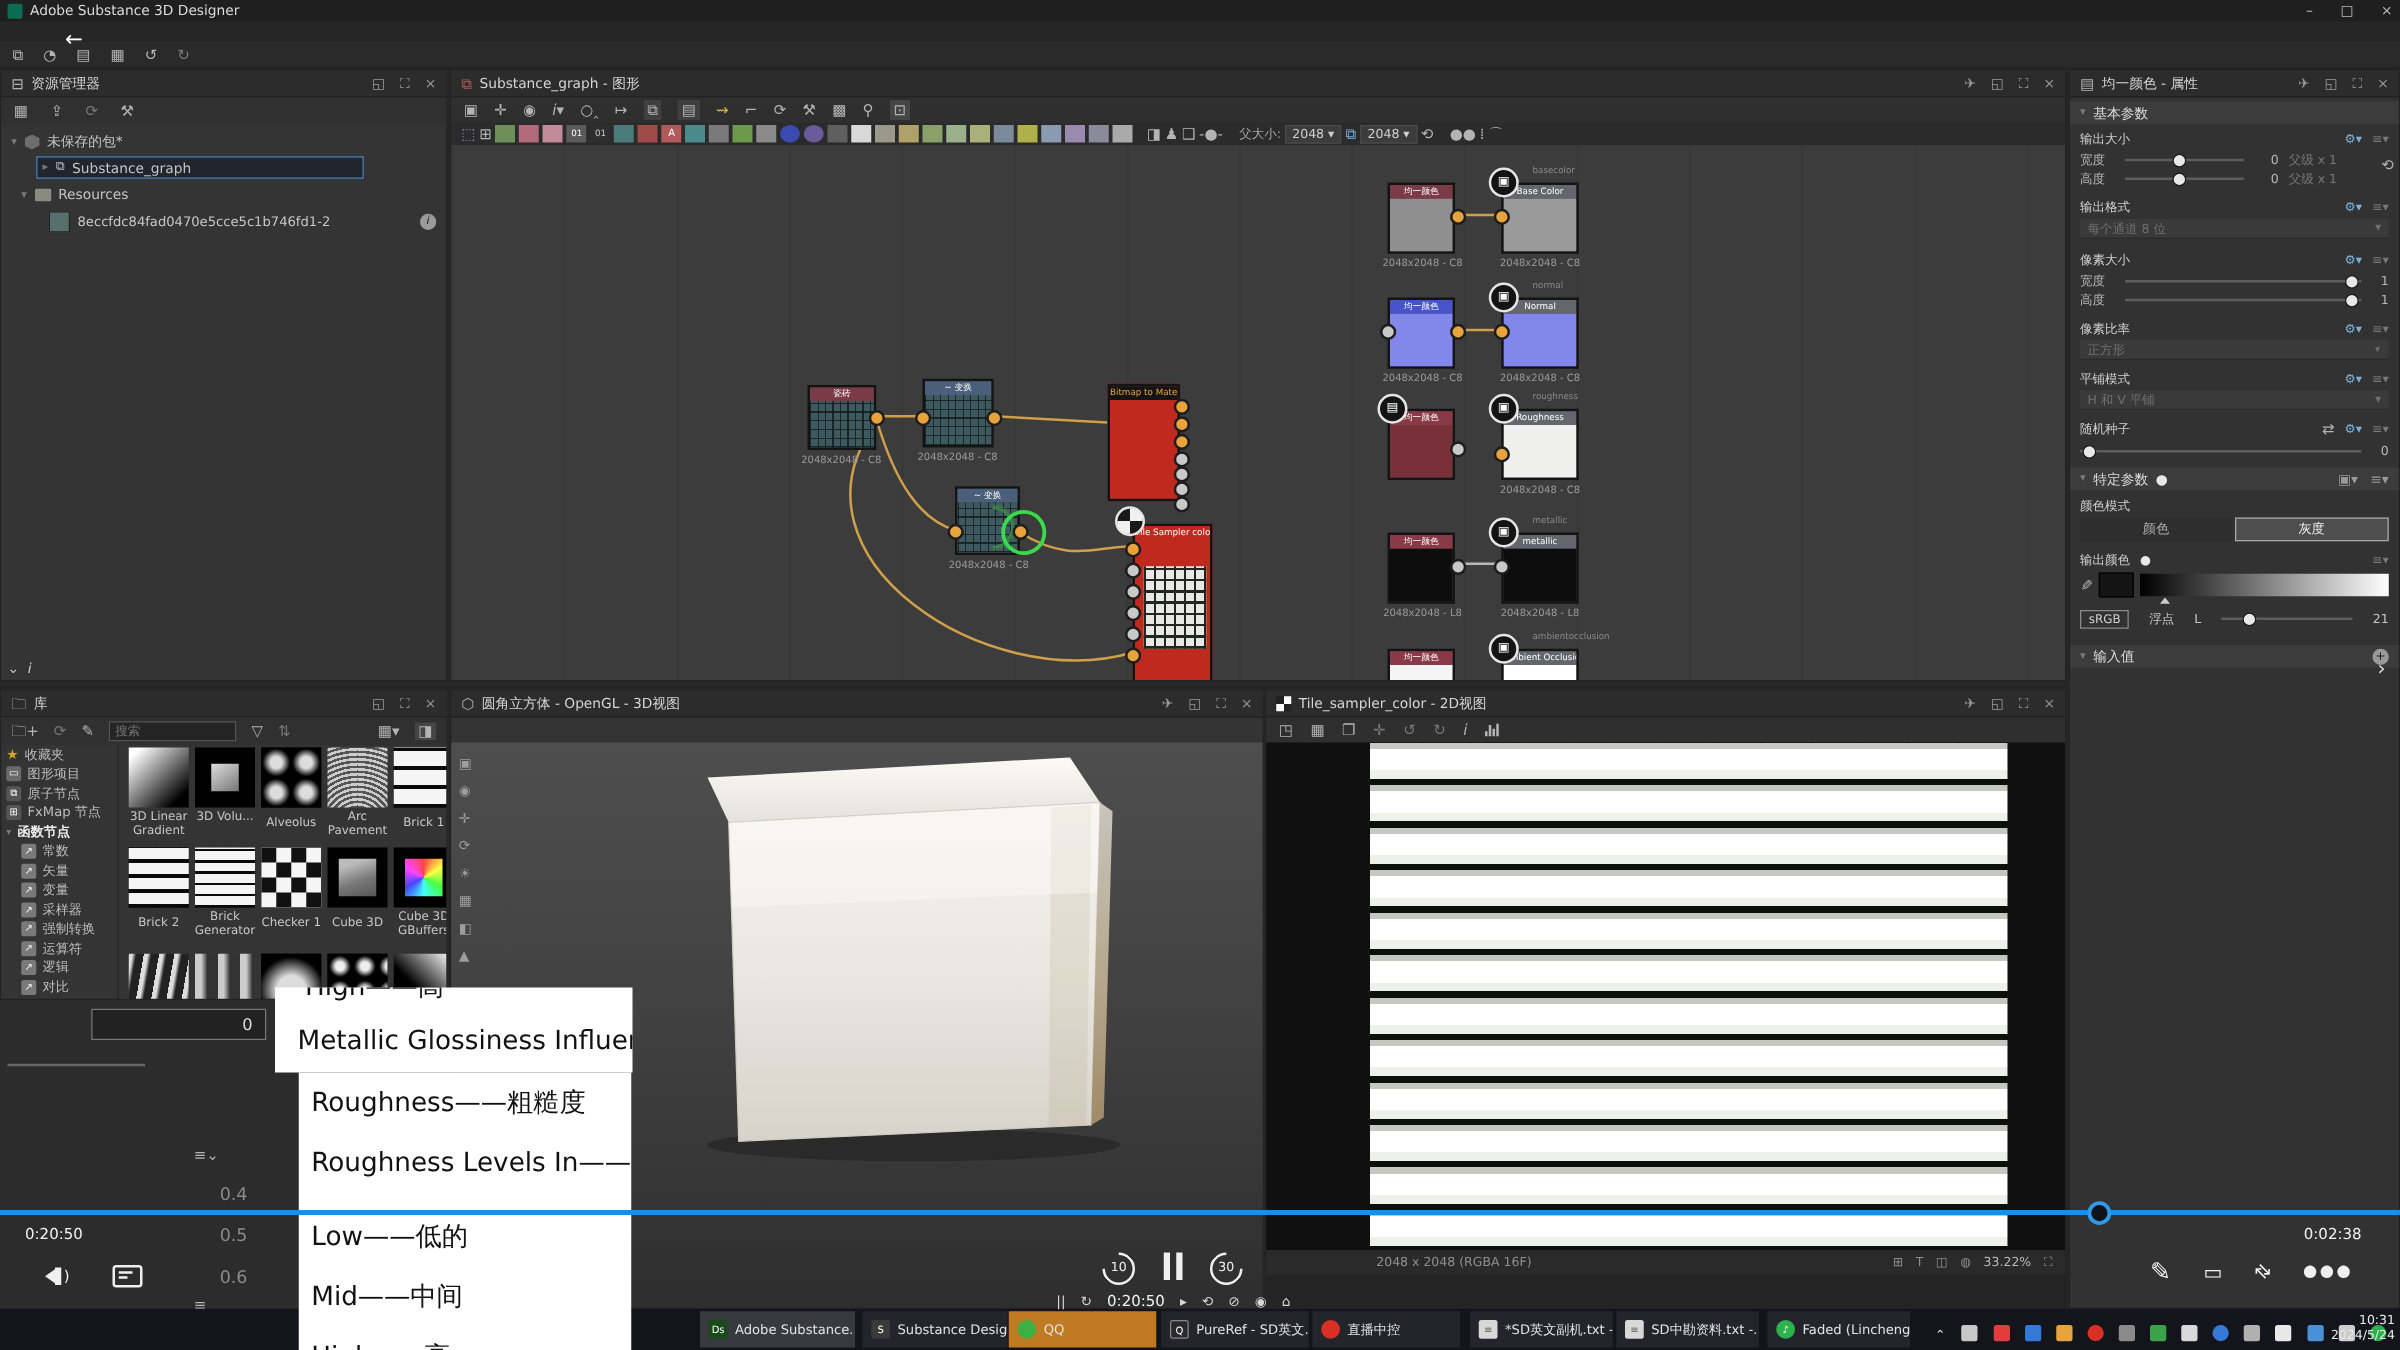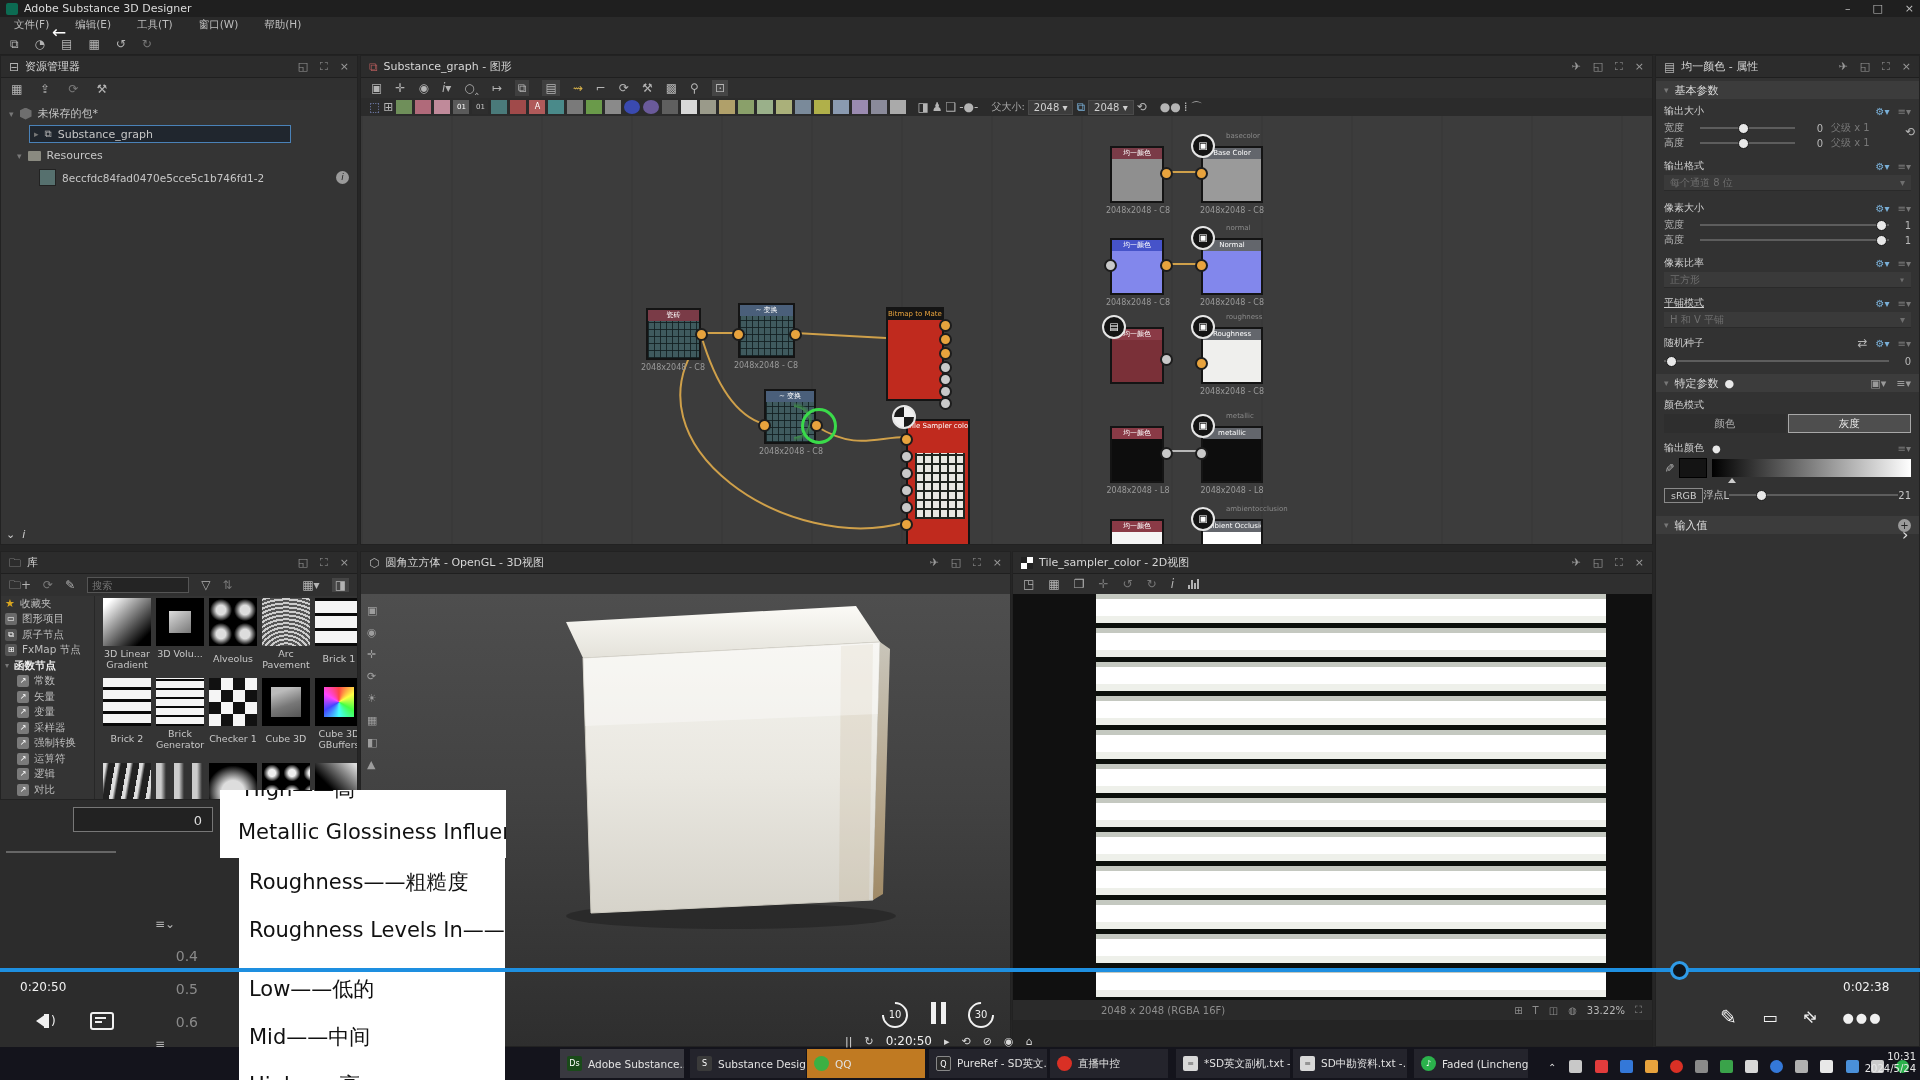--- a/index.html
+++ b/index.html
@@ -71,27 +71,20 @@
   <div class="abs" style="left:0;top:0;width:1920px;height:17px;background:#1f1f1f;display:flex;align-items:center;gap:6px;padding:0 6px;box-sizing:border-box;">
     <span style="width:12px;height:12px;background:#0c6b52;border-radius:2px;"></span>
     <span style="color:#dcdcdc;font-size:11px;">Adobe Substance 3D Designer</span>
     <span style="margin-left:auto;display:flex;gap:22px;color:#bdbdbd;font-size:11px;">
       <span>–</span>
       <span>□</span>
       <span>×</span>
     </span>
   </div>
 
-  <div class="abs" style="left:0;top:17px;width:1920px;height:16px;background:#2a2a2a;display:flex;align-items:center;gap:26px;padding:0 14px;color:#bfbfbf;font-size:10.5px;box-sizing:border-box;">
-    <span>文件(F)</span>
-    <span>编辑(E)</span>
-    <span>工具(T)</span>
-    <span>窗口(W)</span>
-    <span>帮助(H)</span>
-  </div>
   <span class="abs" style="left:52px;top:22px;color:#fff;font-size:17px;z-index:45;">←</span>
 
   <div class="abs" style="left:0;top:33px;width:1920px;height:22px;background:#2a2a2a;border-bottom:1px solid #202020;display:flex;align-items:center;gap:16px;padding:0 10px;box-sizing:border-box;">
     <span class="gi">⧉</span>
     <span class="gi">◔</span>
     <span class="gi">▤</span>
     <span class="gi">▦</span>
     <span class="gi">↺</span>
     <span class="gi dim">↻</span>
   </div>
@@ -424,21 +417,21 @@
           <span style="color:#d0d0d0;">像素比率</span>
         <span style="margin-left:auto;color:#7ab0d8;">⚙▾</span>
           <span class="dim">≡▾</span>
         </div>
       <div class="dd" style="left:8px;right:8px;top:194px;font-family:Liberation Mono, monospace;">
           <span>正方形</span>
           <span style="margin-left:auto;">▾</span>
         </div>
 
       <div class="prow" style="top:218px;">
-          <span style="color:#d0d0d0;text-decoration:underline;">平铺模式</span>
+          <span style="color:#d0d0d0;">平铺模式</span>
         <span style="margin-left:auto;color:#7ab0d8;">⚙▾</span>
           <span class="dim">≡▾</span>
         </div>
       <div class="dd" style="left:8px;right:8px;top:234px;">
           <span>H 和 V 平铺</span>
           <span style="margin-left:auto;">▾</span>
         </div>
 
       <div class="prow" style="top:258px;">
           <span style="color:#d0d0d0;">随机种子</span>
@@ -476,21 +469,21 @@
           <span style="color:#e8e8e8;">●</span>
         <span style="margin-left:auto;" class="dim">≡▾</span>
         </div>
       <div class="abs row" style="left:8px;right:8px;top:380px;height:20px;gap:5px;">
         <span class="gi" style="transform:rotate(90deg);">✎</span>
         <span style="width:26px;height:18px;background:#141414;border:1px solid #000;"></span>
         <span style="flex:1;height:18px;background:linear-gradient(90deg,#000,#fff);position:relative;">
           <span style="position:absolute;left:8%;bottom:-6px;width:0;height:0;border-left:4px solid transparent;border-right:4px solid transparent;border-bottom:5px solid #ccc;"></span>
         </span>
       </div>
-      <div class="abs row" style="left:8px;right:8px;top:408px;height:18px;gap:0;">
+      <div class="abs row" style="left:8px;right:8px;top:408px;height:18px;gap:16px;">
         <span style="border:1px solid #8a8a8a;color:#d0d0d0;font-size:9.5px;padding:1px 6px;">sRGB</span>
         <span class="lbl" style="font-size:10px;">浮点</span>
         <span class="lbl" style="font-size:10px;">L</span>
         <span class="track">
             <span class="knob" style="left:16%;"></span>
           </span>
         <span class="lbl" style="font-size:10px;">21</span>
       </div>
 
       <div class="secbar" style="top:438px;">

